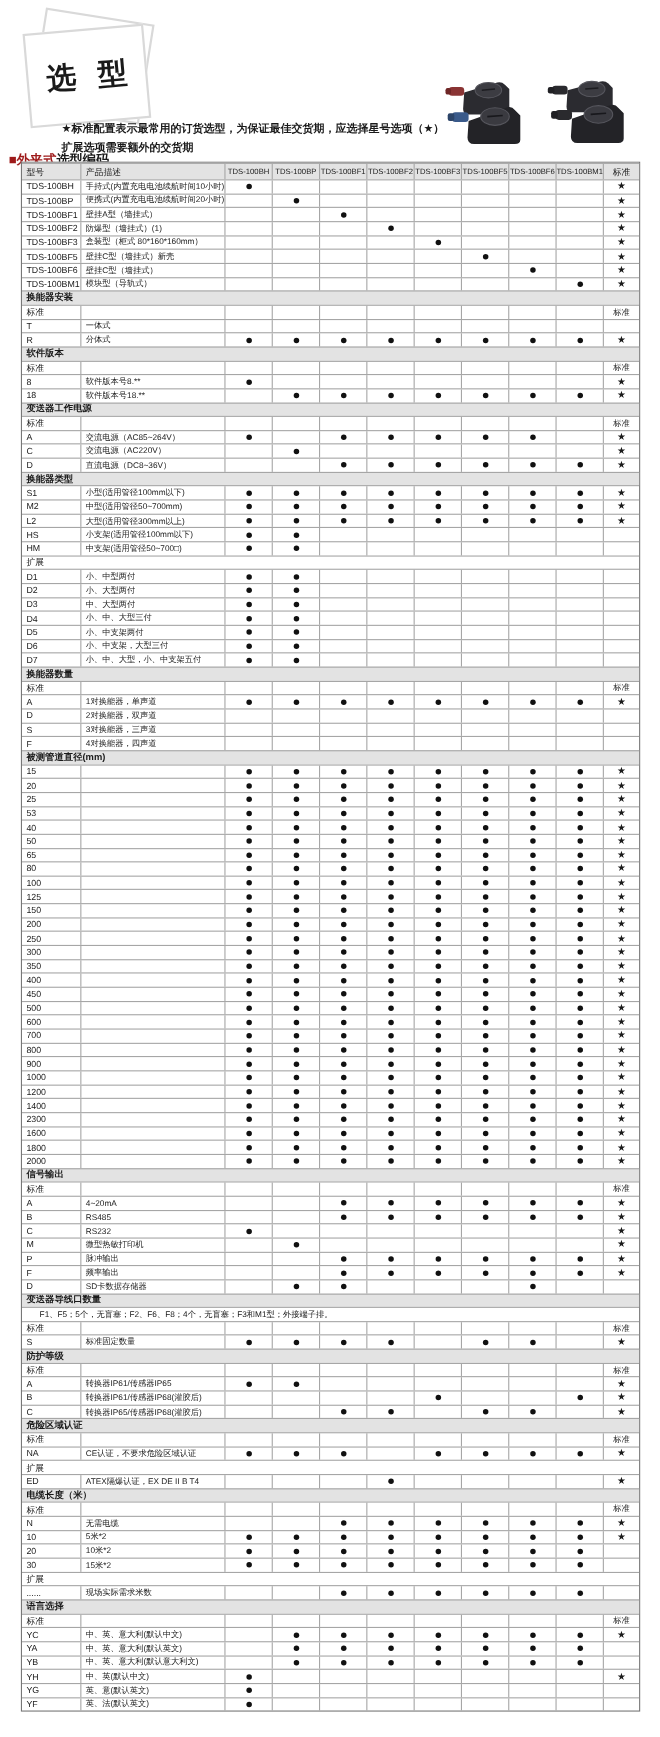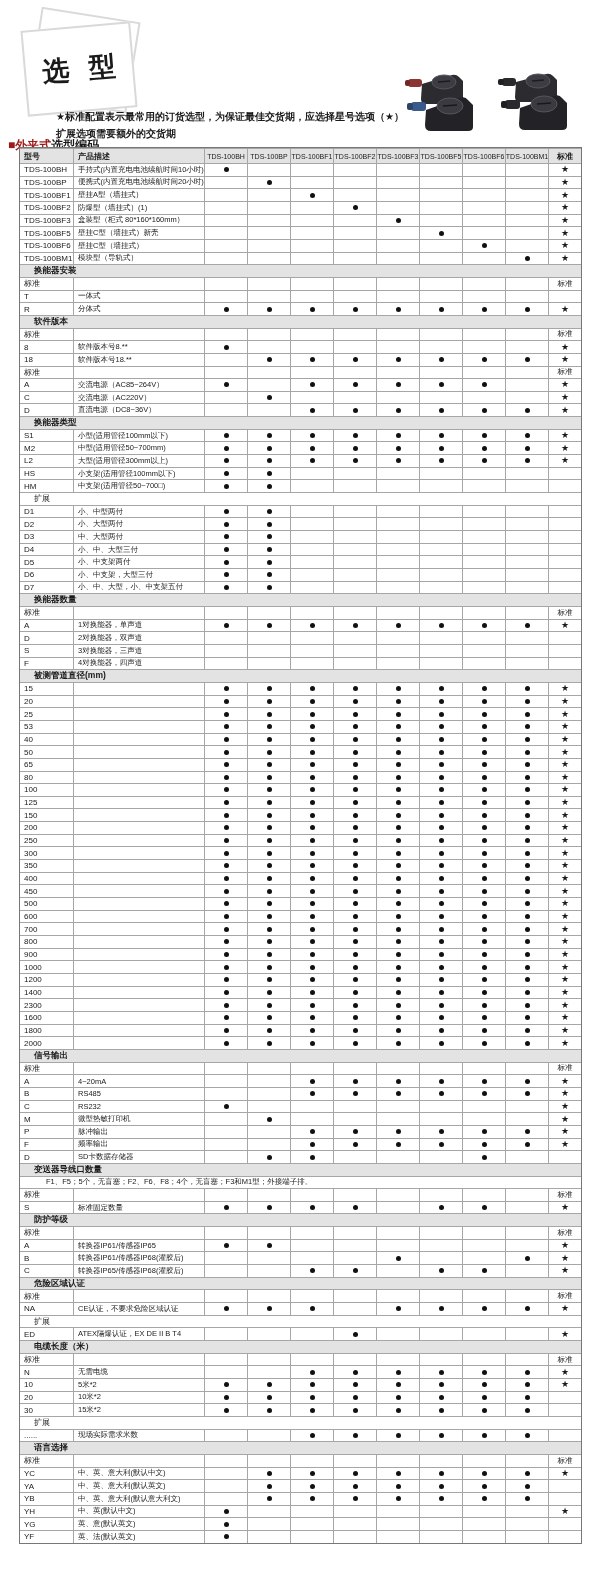--- a/index.html
+++ b/index.html
@@ -27,25 +27,25 @@
   .tr{display:flex;height:12.66px;border-top:0.5px solid #a6a6a6;align-items:stretch;box-sizing:border-box;}
   .tr.head{height:15px;background:#e3e3e3;}
   .tr.section{background:#e3e3e3;}
   .td{border-left:0.5px solid #a6a6a6;display:flex;align-items:center;
       overflow:hidden;white-space:nowrap;box-sizing:border-box;}
   .td:first-child{border-left:none;}
   .c-code{width:53px;padding-left:4px;font-size:8px;}
   .c-desc{width:131px;padding-left:4px;font-size:7.5px;}
   .c-m{width:43px;justify-content:center;font-size:7px;}
   .c-std{flex:1;justify-content:center;font-size:7.5px;}
-  .full{width:100%;padding-left:14px;font-size:8.5px;border-left:none;}
+  .full{width:100%;padding-left:4px;font-size:8.5px;border-left:none;}
   .tr.section .full{font-weight:bold;}
   .tr.note-row .full{font-size:7.5px;font-weight:normal;margin-left:12px;}
   .tr.sub .full{font-size:8px;}
-  .head .c-code,.head .c-desc,.head .c-std{font-weight:bold;font-size:8px;}
+  .head .c-code,.head .c-desc,.head .c-std{font-weight:normal;font-size:8px;}
   .dot{width:5px;height:5px;border-radius:50%;background:#111;display:inline-block;}
   .star{font-size:9px;line-height:1;}
 </style>
 </head>
 <body>
 
 <div class="card" id="card-back"></div>
 <div class="card" id="card-front">
   <span id="page-title">选 型</span>
 </div>
@@ -353,20 +353,23 @@
       <div class="td c-m">
         <span class="dot"></span>
       </div>
       <div class="td c-m">
         <span class="dot"></span>
       </div>
       <div class="td c-std">
         <span class="star">★</span>
       </div>
     </div>
+    <div class="tr section">
+      <div class="td full">变送器工作电源</div>
+    </div>
     <div class="tr">
       <div class="td c-code">标准</div>
       <div class="td c-desc"></div>
       <div class="td c-m"></div>
       <div class="td c-m"></div>
       <div class="td c-m"></div>
       <div class="td c-m"></div>
       <div class="td c-m"></div>
       <div class="td c-m"></div>
       <div class="td c-m"></div>

